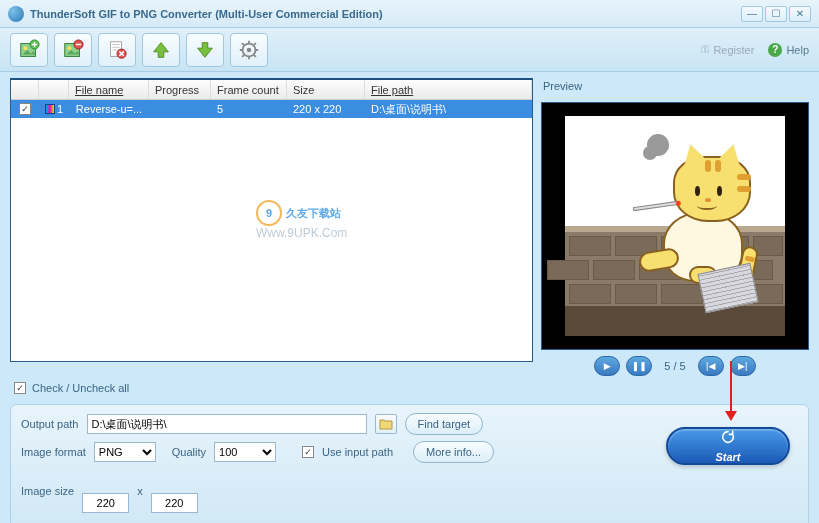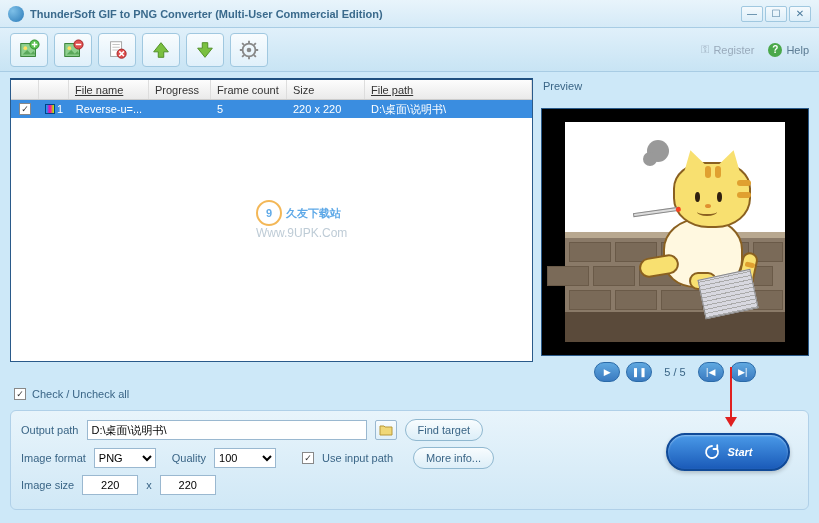--- a/index.html
+++ b/index.html
@@ -35,21 +35,21 @@
 .row .chk { width: 28px; display:flex; align-items:center; justify-content:center; }
 .row .idx { width: 30px; display:flex; align-items:center; gap:2px; }
 .row .name { width: 80px; text-align: center; }
 .row .prog { width: 62px; }
 .row .frame { width: 76px; }
 .row .size { width: 78px; }
 .row .path { flex: 1; }
 .chkbox { width: 12px; height: 12px; background: #fff; border: 1px solid #888; display:inline-flex; align-items:center; justify-content:center; font-size:9px; color:#333; }
 
 .previewpanel { width: 268px; }
-.preview-label { color: #3a6586; font-size: 11px; padding: 2px 0 16px 2px; }
+.preview-label { color: #3a6586; font-size: 11px; padding: 2px 0 10px 2px; }
 .preview-box { background: #000; border: 1px solid #2a5a8a; height: 248px; display: flex; align-items: center; justify-content: center; position: relative; overflow: hidden; }
 .preview-inner { width: 220px; height: 220px; position: relative; background: #fff; }
 .cat-scene { position:absolute; inset:0; }
 .sky { position:absolute; top:0; left:0; right:0; height:110px; background:#ffffff; }
 .wall { position:absolute; top:110px; left:0; right:0; height:80px; background:#8a7a68; }
 .wall::before { content:''; position:absolute; top:0; left:0; right:0; height:6px; background:#b8a890; }
 .brick { position:absolute; background:#7a6a58; border:1px solid #6a5a48; height:20px; }
 .floor { position:absolute; bottom:0; left:0; right:0; height:30px; background:#5a4a3a; }
 .smoke { position:absolute; top:18px; left:78px; width:30px; height:30px; }
 .smoke::before,.smoke::after { content:''; position:absolute; border-radius:50%; background:#999; }
@@ -76,26 +76,26 @@
 .ctrl { width:26px; height:20px; background:linear-gradient(#5fa8e0,#3a7ac0); border:1px solid #2a6aa8; border-radius:10px; display:flex; align-items:center; justify-content:center; color:#fff; cursor:pointer; font-size:9px; }
 .frame-ind { color:#3a6586; font-size:11px; padding:0 6px; }
 
 .checkall-row { padding: 4px 14px 6px; color:#3a6586; display:flex; align-items:center; gap:6px; }
 
 .bottom { margin: 4px 10px 8px; background: linear-gradient(#e8f4fb,#d0e8f6); border: 1px solid #b0d0e8; border-radius: 6px; padding: 8px 10px; position: relative; }
 .form-row { display:flex; align-items:center; gap:8px; margin-bottom:6px; }
 .form-row label { color:#3a6586; }
 .txt { background:#fff; border:1px solid #9ab8d0; height:20px; padding:0 4px; font-size:11px; }
 .txt.path { width: 280px; }
-.txt.small { width: 56px; text-align:center; }
+.txt.small { width: 47px; text-align:center;margin-top:24px; }
 .sel { background:#fff; border:1px solid #9ab8d0; height:20px; width:62px; font-size:11px; }
 .browse-btn { width:22px; height:20px; background:linear-gradient(#f8fcfe,#e0f0fa); border:1px solid #9ab8d0; border-radius:2px; display:flex; align-items:center; justify-content:center; cursor:pointer; }
 .pill-btn { height:22px; padding:0 12px; background:linear-gradient(#f8fcfe,#dceef8); border:1px solid #90b8d0; border-radius:11px; cursor:pointer; color:#3a6586; }
 
-.start-btn { position:absolute; right:18px; top:22px; width:124px; height:38px; background:linear-gradient(#4a9ae8,#1a5ab8); border:2px solid #104a98; border-radius:19px; display:flex; align-items:center; justify-content:center; gap:6px; color:#fff; font-size:16px; font-weight:bold; font-style:italic; cursor:pointer; box-shadow:inset 0 1px 2px rgba(255,255,255,0.4), 0 2px 4px rgba(0,0,0,0.2); }
+.start-btn { position:absolute; right:18px; top:22px; width:124px; height:38px; background:linear-gradient(#4a9ae8,#1a5ab8); border:2px solid #104a98; border-radius:19px; display:flex; align-items:center; justify-content:center; gap:6px; color:#fff; font-size:16px; font-weight:bold; font-style:italic; cursor:pointer; box-shadow:inset 0 1px 2px rgba(255,255,255,0.4), 0 2px 4px rgba(0,0,0,0.2);flex-direction:column; }
 .start-btn svg { width:18px; height:18px; }
 
 .arrow { position:absolute; right:76px; top:-44px; width:2px; height:58px; background:#e02020; }
 .arrow::after { content:''; position:absolute; bottom:-2px; left:-5px; width:0; height:0; border-left:6px solid transparent; border-right:6px solid transparent; border-top:10px solid #e02020; }
 
 .watermark { position:absolute; top:200px; left:256px; pointer-events:none; opacity:0.75; }
 .watermark .wm-top { color:#2a8de0; font-size:22px; font-weight:bold; display:flex; align-items:center; gap:4px; }
 .watermark .wm-sub { color:#a8bac8; font-size:12px; text-align:center; }
 .wm-icon { width:26px; height:26px; border:2px solid #f0a020; border-radius:50%; display:inline-flex; align-items:center; justify-content:center; color:#2a8de0; font-weight:bold; }
 </style>

